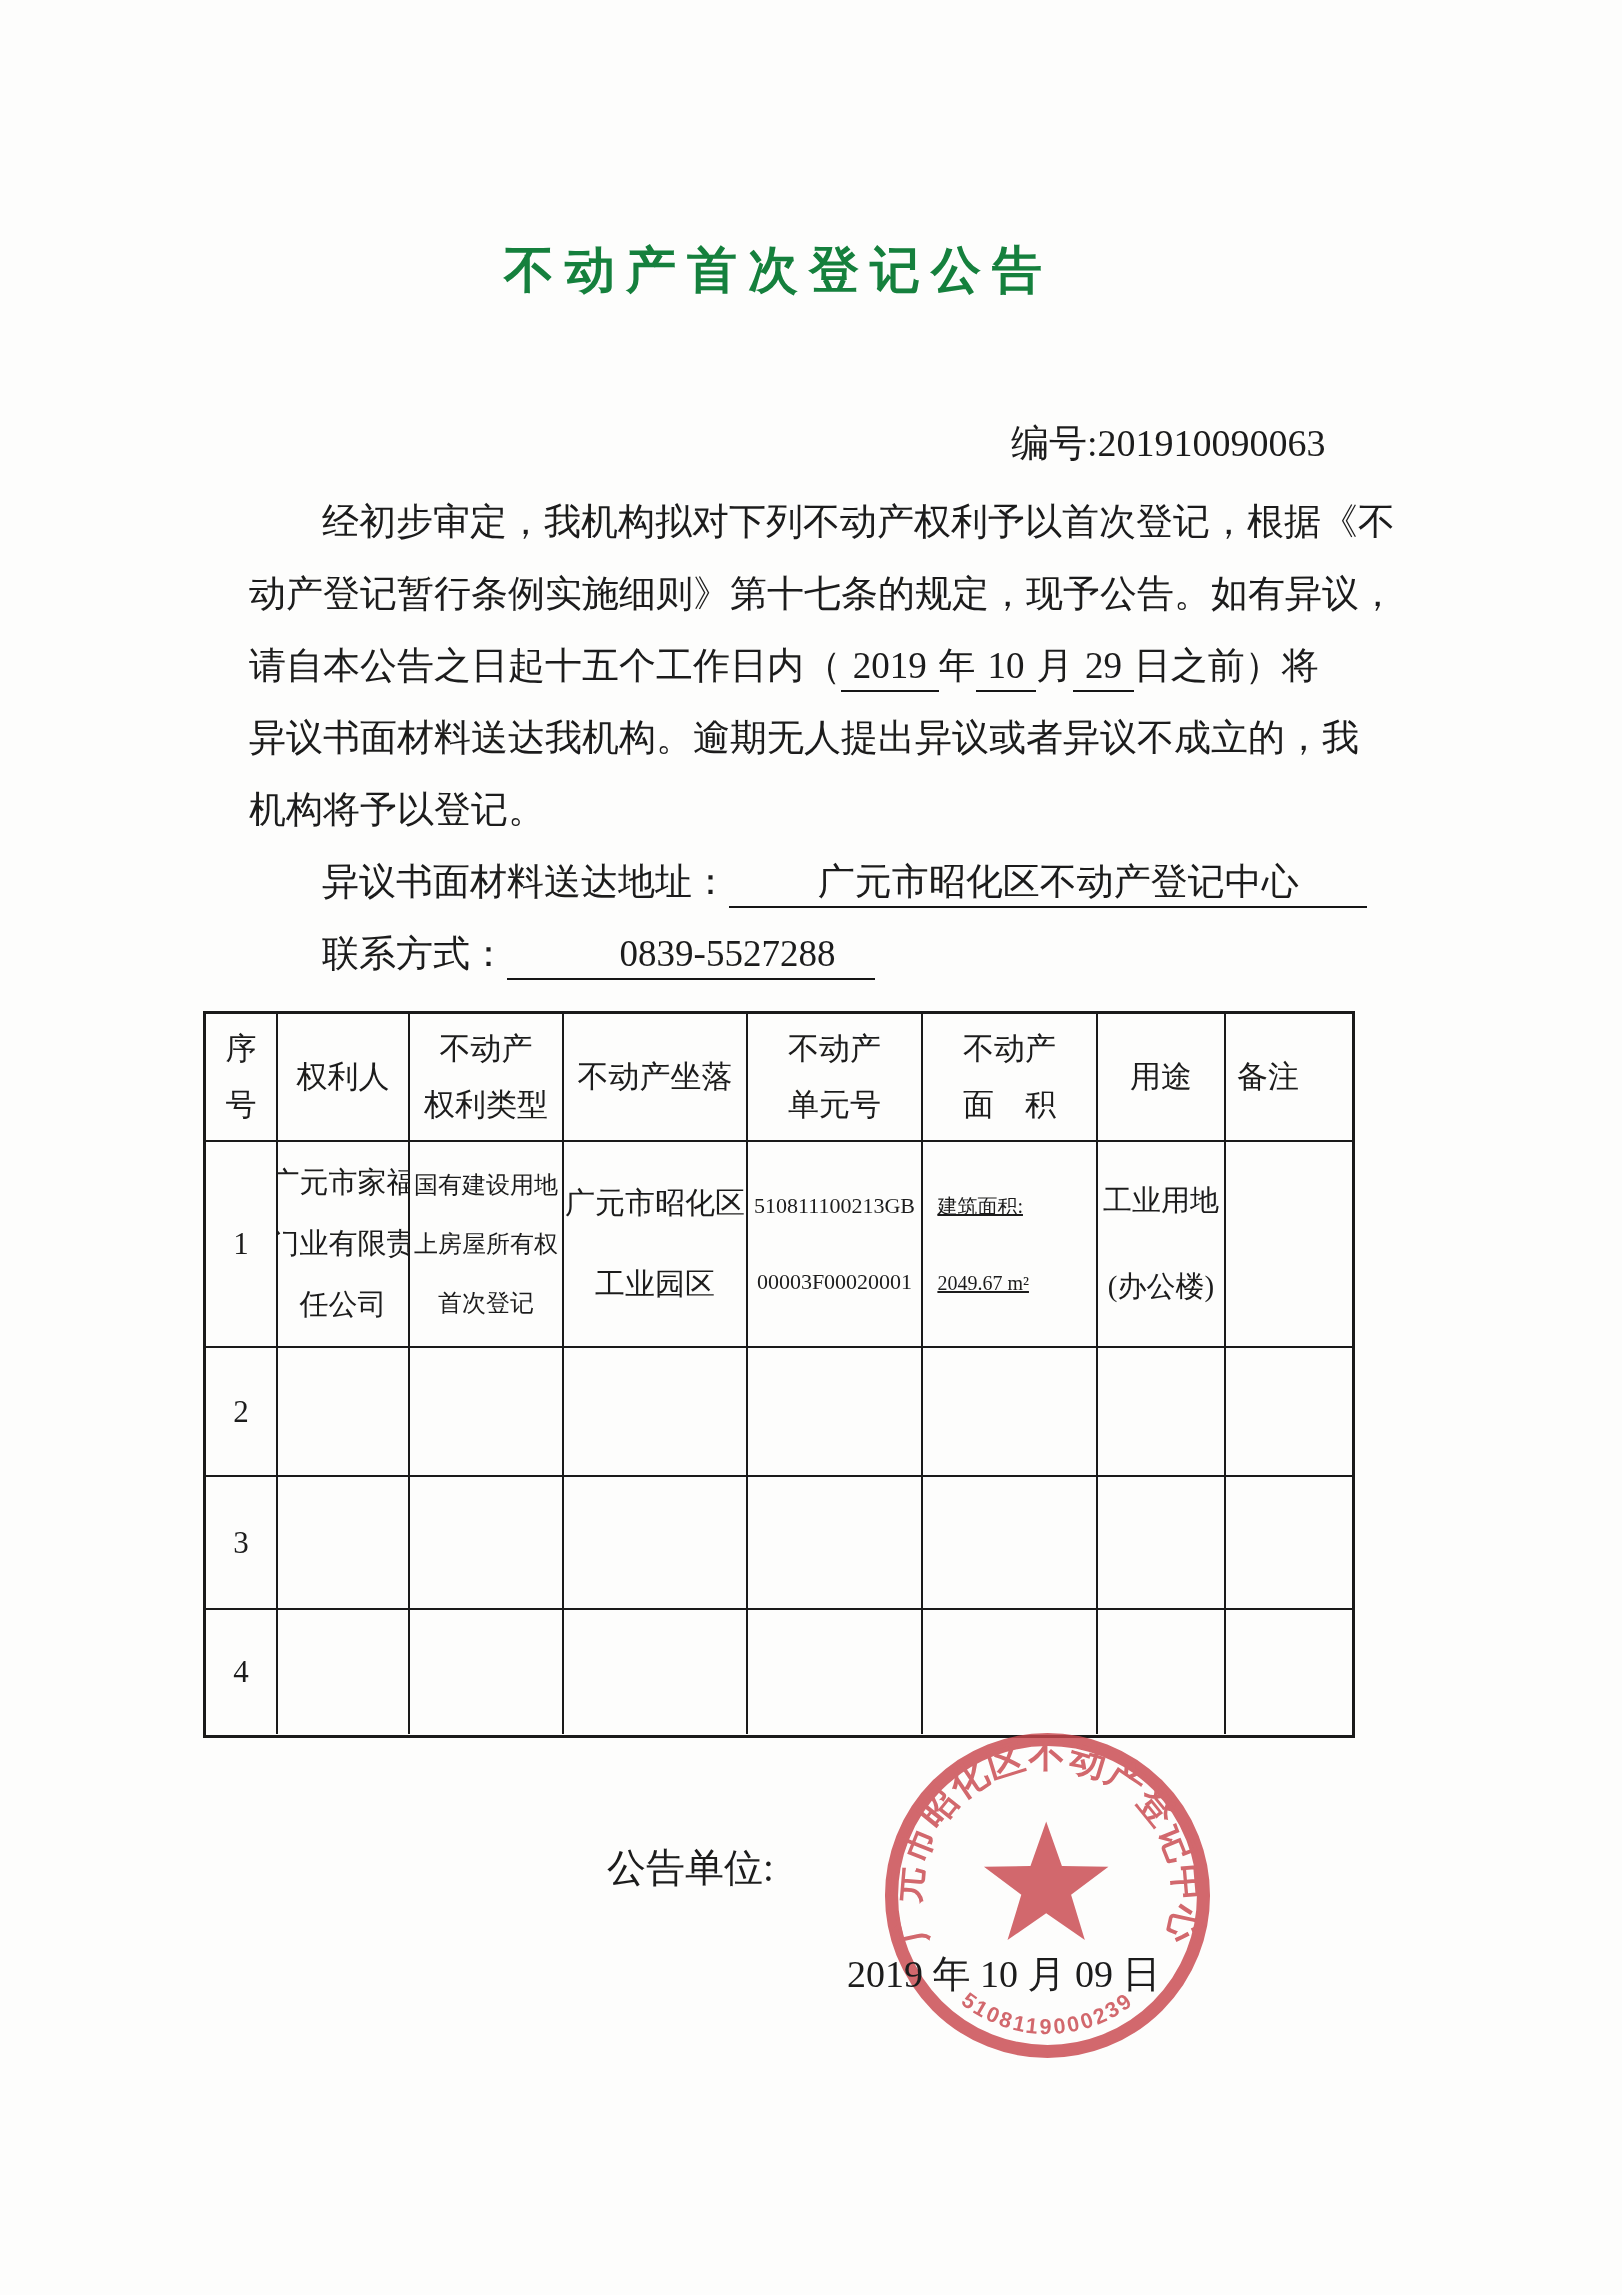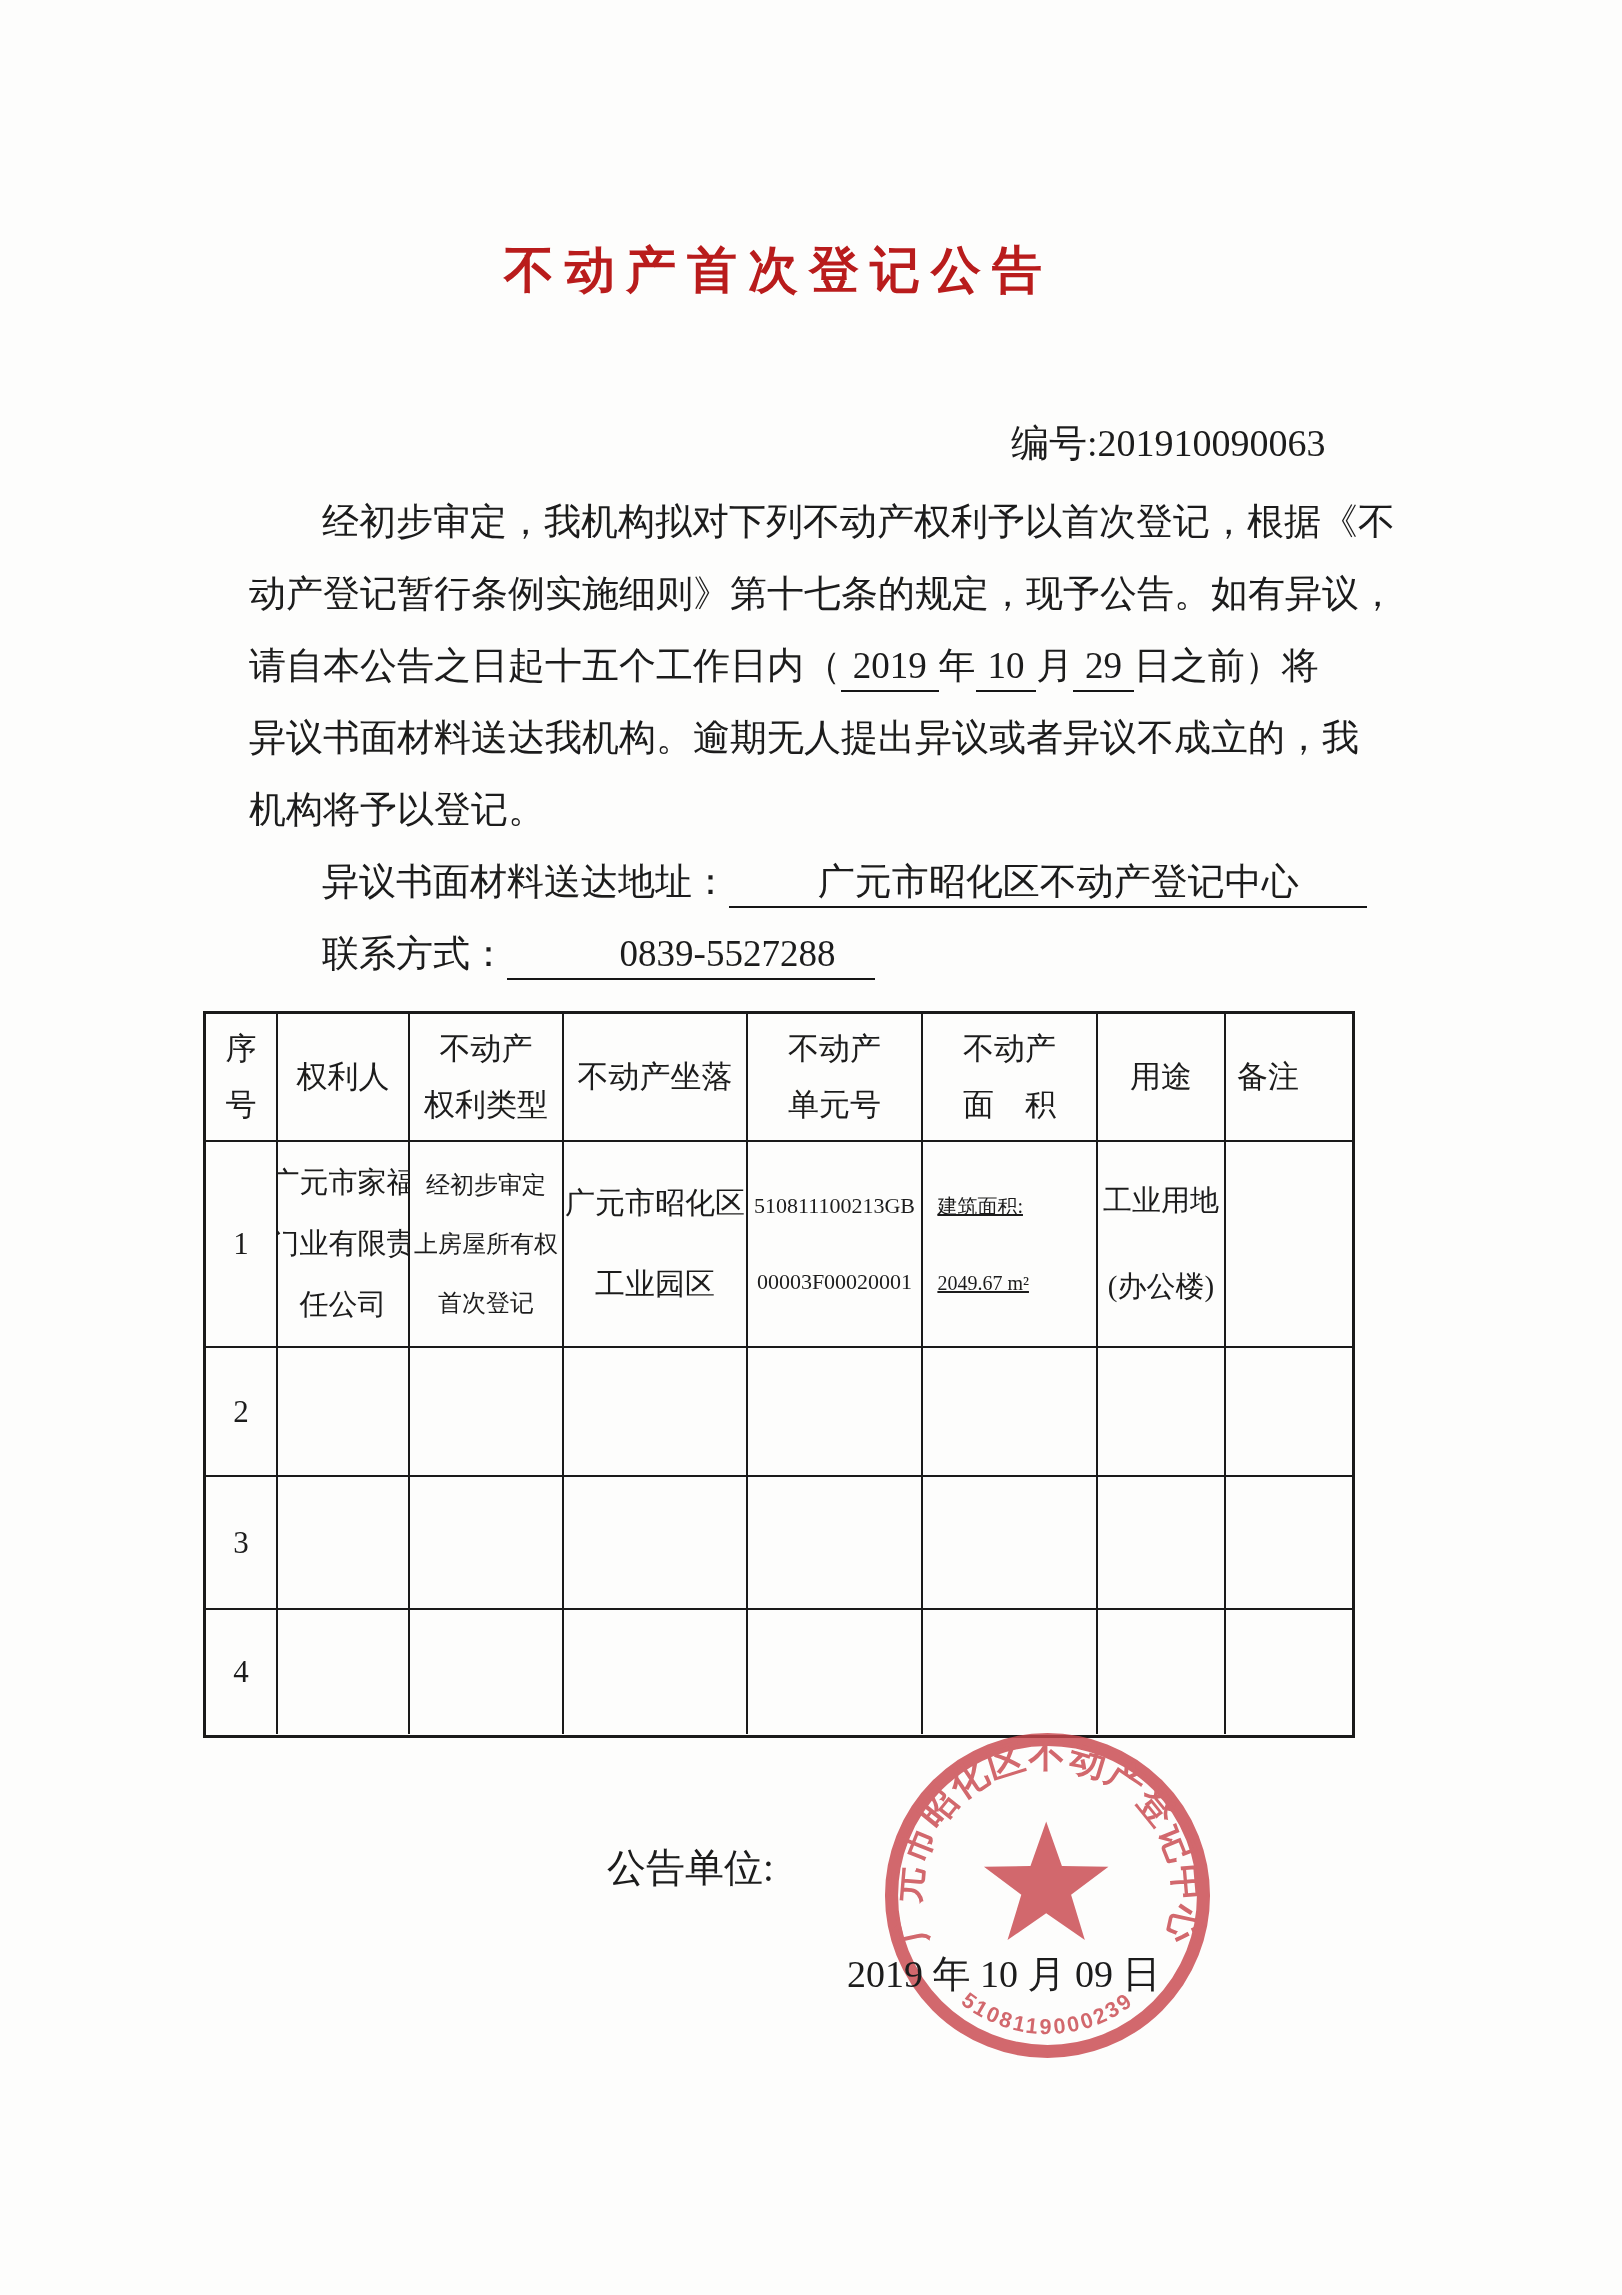--- a/index.html
+++ b/index.html
@@ -9,21 +9,21 @@
     background:#fdfdfc;
     overflow:hidden;
     font-family:"Liberation Serif","DejaVu Serif",serif;
     color:#1c1c1c;
   }
   .title{
     position:absolute;left:504px;top:237px;
     font-family:"Liberation Sans","DejaVu Sans",sans-serif;
     font-weight:900;
     font-size:50px;letter-spacing:11px;
-    color:#b91c1c;white-space:nowrap;
+    color:#15803d;white-space:nowrap;
   }
   .doc-number{
     position:absolute;left:1011px;top:418px;
     font-size:38px;white-space:nowrap;
   }
   .para{
     position:absolute;left:209px;top:486px;width:1144px;
     font-size:37px;line-height:72px;margin-left:40px;
   }
   .pline{height:72px;white-space:nowrap;}
@@ -158,21 +158,21 @@
       <div class="tr body" style="height: 206px;">
         <div class="td col0">
           <div class="cell-line">1</div>
         </div>
         <div class="td col1">
           <div class="cell-line">广元市家福</div>
           <div class="cell-line">门业有限责</div>
           <div class="cell-line">任公司</div>
         </div>
         <div class="td col2">
-          <div class="cell-line">经初步审定</div>
+          <div class="cell-line">国有建设用地</div>
           <div class="cell-line">上房屋所有权</div>
           <div class="cell-line">首次登记</div>
         </div>
         <div class="td col3">
           <div class="cell-line">广元市昭化区</div>
           <div class="cell-line">工业园区</div>
         </div>
         <div class="td col4">
           <div class="cell-line">510811100213GB</div>
           <div class="cell-line">00003F00020001</div>

